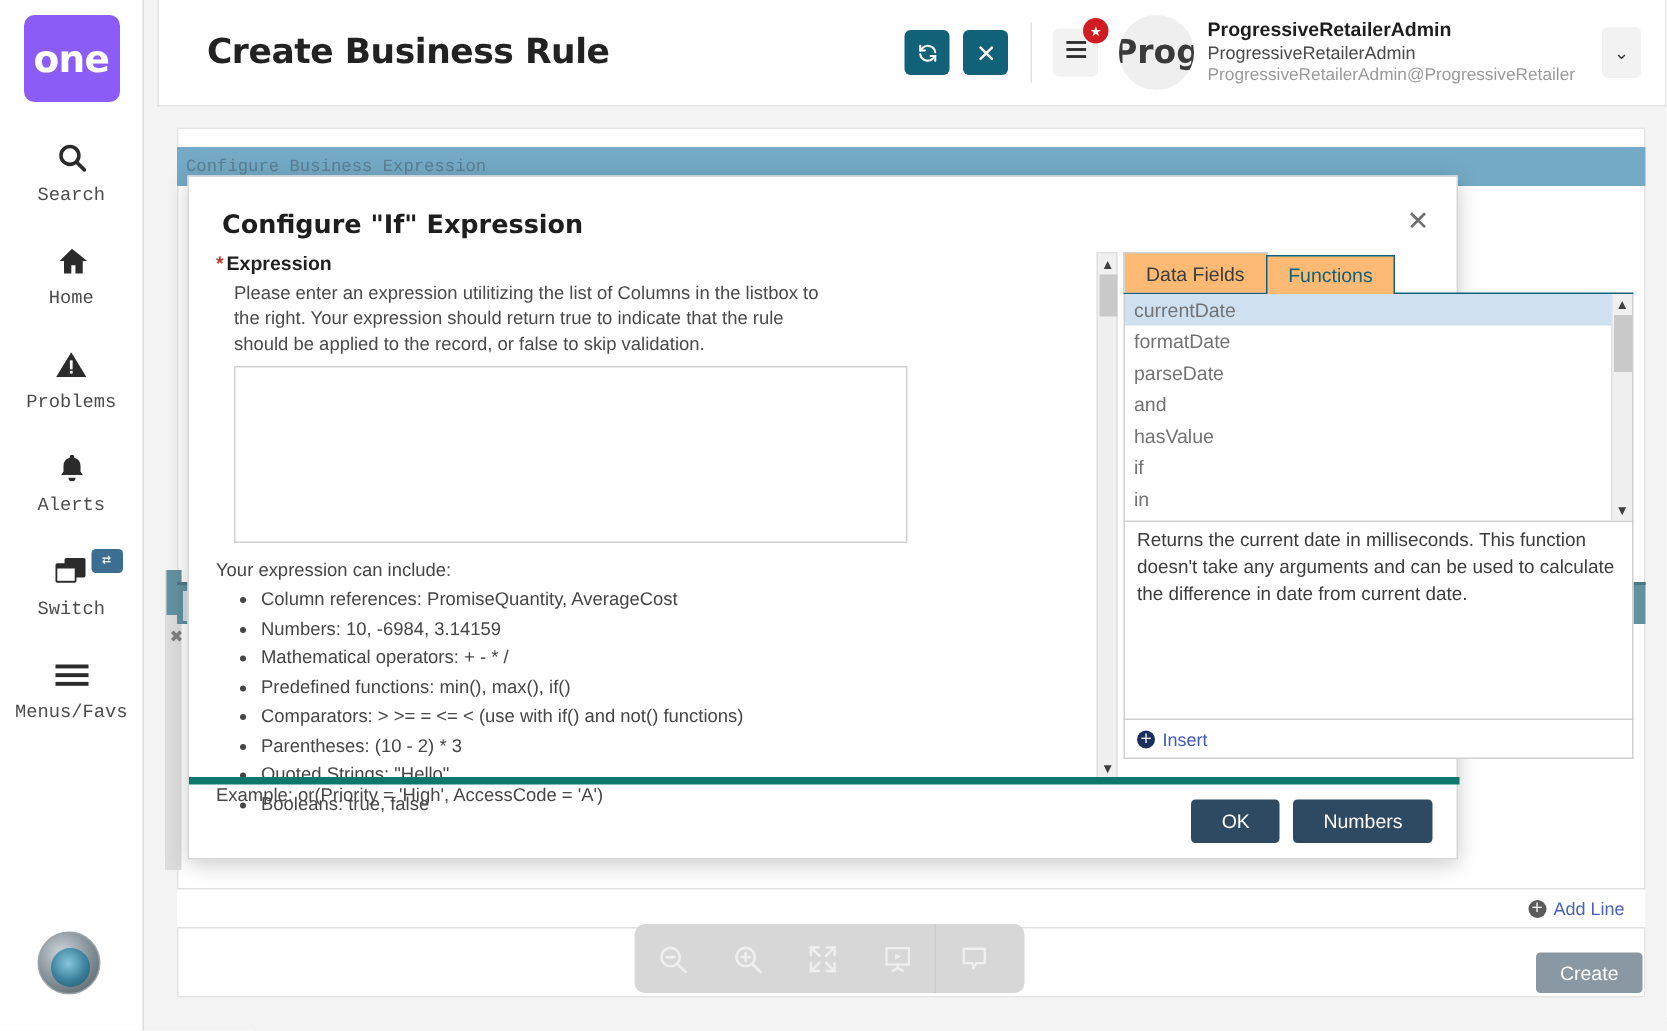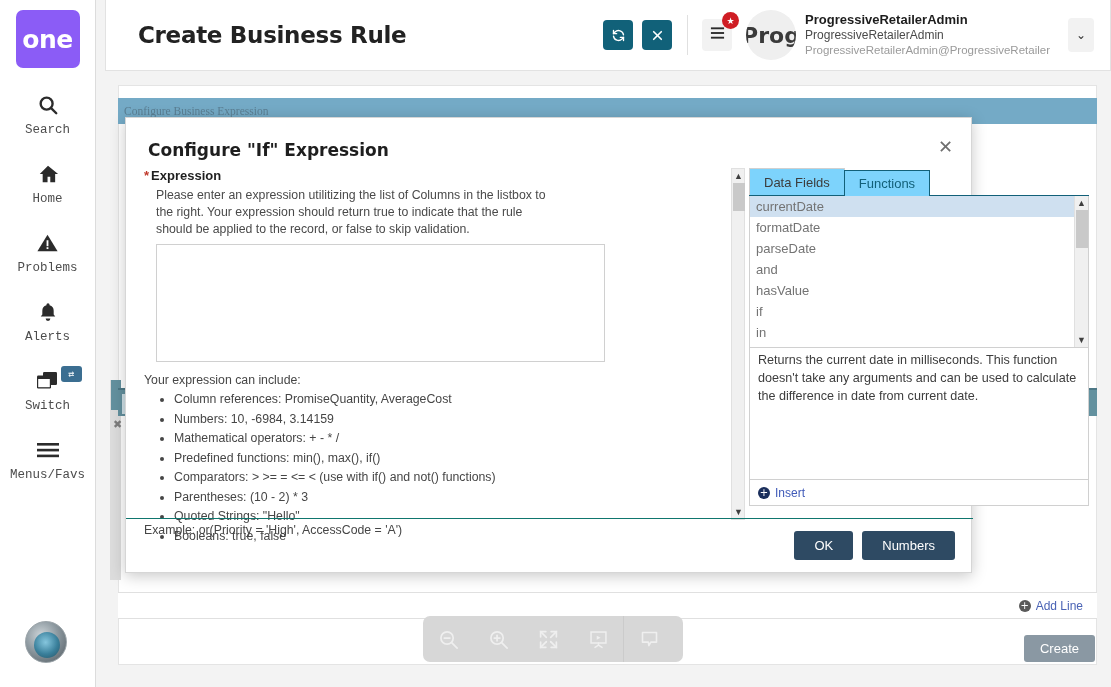--- a/index.html
+++ b/index.html
@@ -107,21 +107,21 @@
 
   
   #page-body{
     position:absolute; left:118px; top:85px; width:979px; height:580px;
     background:#ffffff; border:1px solid #e4e4e4;
   }
   #section-header{
     position:absolute; left:118px; top:98px; width:979px; height:26px;
     background:#74aac6; color:#5a7f93; font-size:11.5px;
     display:flex; align-items:center; padding-left:6px;
-    font-family:Liberation Serif, serif;
+    font-family:Liberation Mono, monospace;
   }
   #bg-strip-right{
     position:absolute; left:118px; top:388px; width:979px; height:28px;
     background:#63919f; border-top:2px solid #4d7886;
   }
   #bg-strip-right:before{
     content:""; position:absolute; left:4px; top:4px; width:3px; height:20px;
     background:#cfe0e6;
   }
   #bg-scroll-col{
@@ -223,21 +223,21 @@
     position:absolute; left:623px; top:0; width:340px; height:352px;
   }
   #tabstrip{
     position:absolute; left:0; top:0; width:340px; height:28px;
     border-bottom:1.5px solid #126079;
     display:flex; align-items:flex-end;
   }
   .tab{
     height:27px; padding:0 14px; display:flex; align-items:center;
     font-size:13px; color:#3c3c3c; cursor:pointer;
-    border:1px solid #d0d0d0; border-bottom:none; background:#7dd3fc;
+    border:1px solid #d0d0d0; border-bottom:none; background:#fdba74;
     margin-right:-1px;
   }
   .tab.active{
     color:#126079; border:1.5px solid #126079; border-bottom:1.5px solid #fff;
     margin-bottom:-1.5px; font-weight:400;
   }
   #fn-list{
     position:absolute; left:0; top:28px; width:340px; height:152px;
     border:1px solid #d0d0d0; border-top:none; background:#fff;
     overflow:hidden;
@@ -275,21 +275,21 @@
   #insert-row .plus-ic{
     width:12px; height:12px; border-radius:50%; background:#1b2f5c; color:#fff;
     font-size:10px; line-height:11px; text-align:center; margin-right:5px;
     font-family:"DejaVu Sans", sans-serif;
   }
   #insert-row .lbl{ color:#3f5ab8; cursor:pointer; }
 
   
   #modal-footer{
     position:absolute; left:0; bottom:0; width:847px; height:54px;
-    border-top:1px solid #0f766e;
+    border-top:5px solid #0f766e;
     display:flex; align-items:center; justify-content:flex-end;
     padding-right:18px;
   }
   .ftr-btn{
     background:#2e4a63; color:#fff; border:none; border-radius:3px;
     padding:7px 20px; font-size:13px; margin-left:9px; cursor:pointer;
     font-family:"Liberation Sans", sans-serif;
   }
 
   

